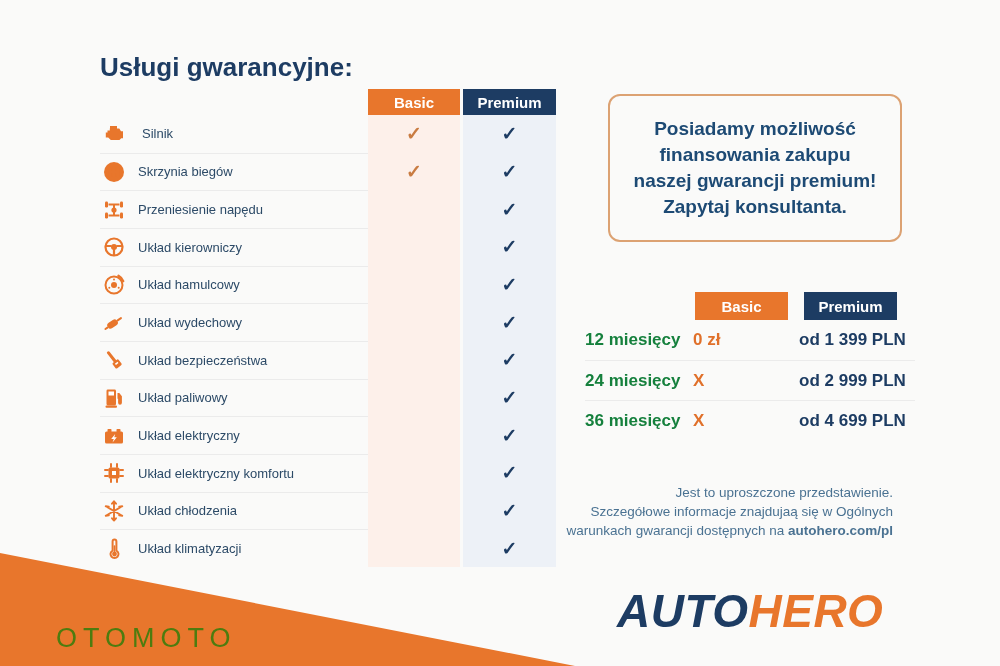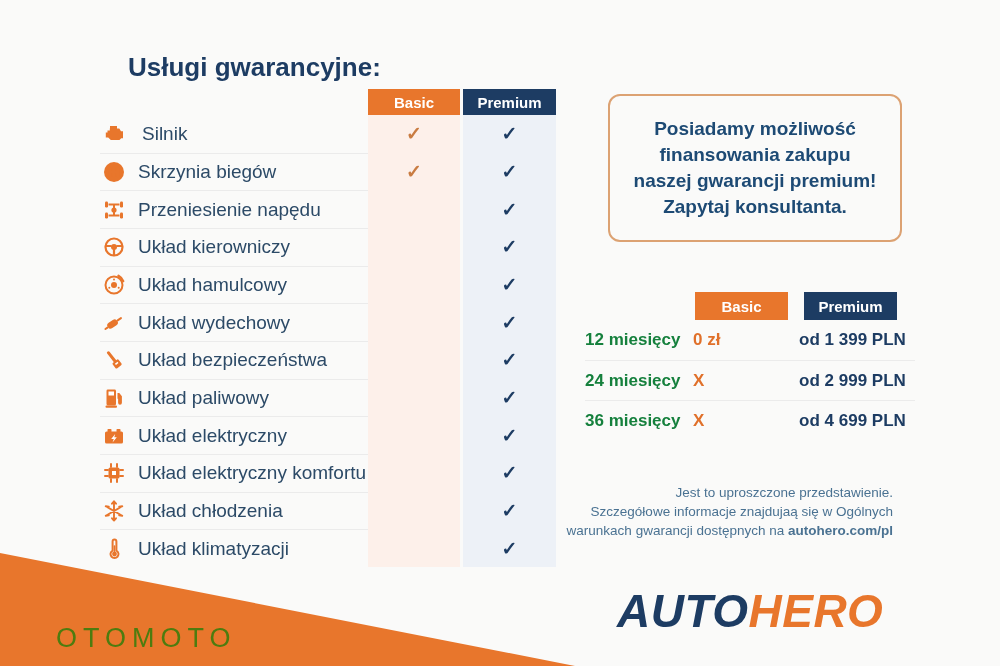--- a/index.html
+++ b/index.html
@@ -12,37 +12,37 @@
     --muted-blue:#4a7292;
     --border-tan:#dca273;
     --bg:#fafaf9;
     --sep:#ebebeb;
   }
   *{margin:0;padding:0;box-sizing:border-box;}
   body{font-family:"Liberation Sans",sans-serif;background:#ddd;}
   #app{position:relative;width:1000px;height:666px;background:var(--bg);overflow:hidden;}
 
   
-  .title{position:absolute;left:100px;top:52px;font-size:26px;font-weight:bold;color:var(--navy);margin-left:28px;}
+  .title{position:absolute;left:100px;top:52px;font-size:26px;font-weight:bold;color:var(--navy);}
 
   
   .wtable{position:absolute;left:100px;top:89px;width:456px;}
   .whead{display:grid;grid-template-columns:268px 92px 96px;height:26px;}
   .hcell{display:flex;align-items:center;justify-content:center;color:#fff;font-weight:bold;font-size:15px;}
   .basic-h{background:var(--orange);}
   .premium-h{background:var(--navy);margin-left:3px;}
   .wbody .wrow{display:grid;grid-template-columns:268px 92px 96px;height:37.66px;}
   .wbody .wrow + .wrow .label-cell{border-top:1px solid var(--sep);gap:12px;}
   .cell{display:flex;align-items:center;}
   .label-cell{gap:16px;padding-left:2px;}
   .basic-cell{background:var(--basic-tint);justify-content:center;}
   .premium-cell{background:var(--premium-tint);justify-content:center;border-left:3px solid var(--bg);}
   .icon{width:24px;height:24px;color:var(--orange);display:inline-flex;flex:0 0 24px;}
   .icon svg{width:100%;height:100%;}
-  .row-label{font-size:19px;color:var(--label-navy);white-space:nowrap;}
+  .row-label{font-size:13px;color:var(--label-navy);white-space:nowrap;}
   .check{font-size:19px;font-weight:bold;line-height:1;}
   .check.b{color:var(--check-orange);}
   .check.p{color:var(--navy);}
 
   
   .promo{position:absolute;left:608px;top:94px;width:294px;height:148px;border:2px solid var(--border-tan);
          border-radius:12px;display:flex;flex-direction:column;align-items:center;justify-content:center;}
   .promo div{font-size:19px;line-height:26px;font-weight:bold;color:#1d4a74;text-align:right;}
 
   

